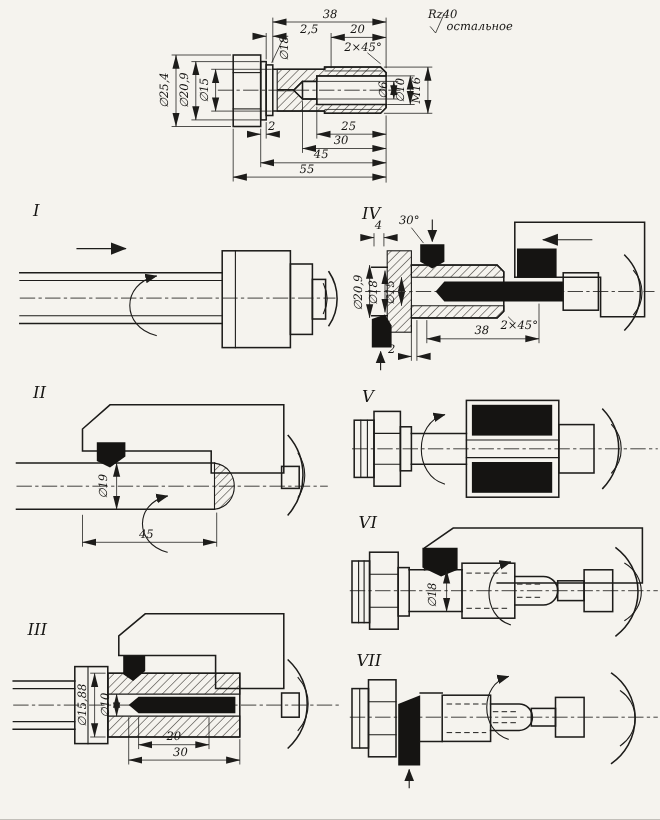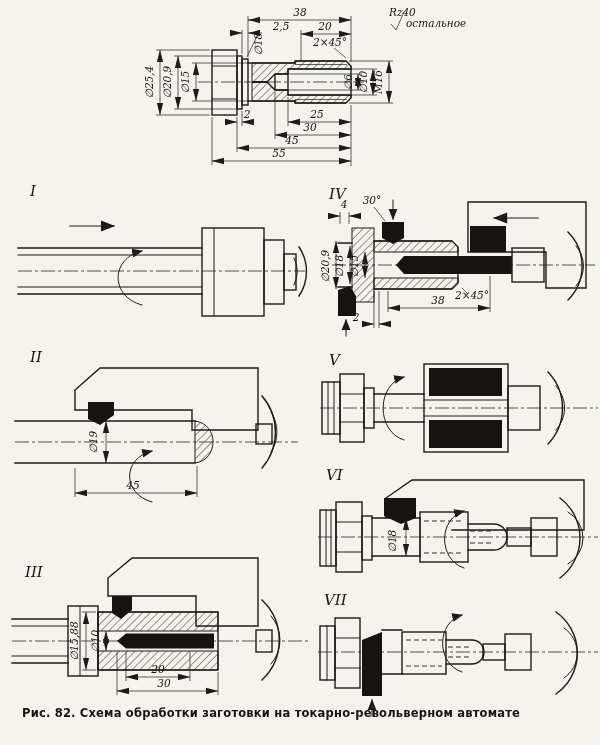--- a/index.html
+++ b/index.html
@@ -339,14 +339,13 @@
       <rect class="s" x="402" y="632" width="44" height="42"></rect>
       <path class="s" d="M446,640 H472 A11,11 0 0 1 472,664 H446"></path>
       <path class="dsh" d="M406,640 H442 M406,666 H442 M448,647 H470 M448,657 H470"></path>
       <rect class="s" x="483" y="644" width="22" height="16"></rect>
       <rect class="s" x="505" y="634" width="26" height="36"></rect>
     </g>
     <path class="sm" d="M462,672 C436,664 436,622 462,615" marker-end="url(#sA)"></path>
   </g>
 </svg>
 
-<div class="caption">Рис. 82. Схема обработки заготовки на токарно-револьверном автомате</div>
 </div>
 
 </body></html>

